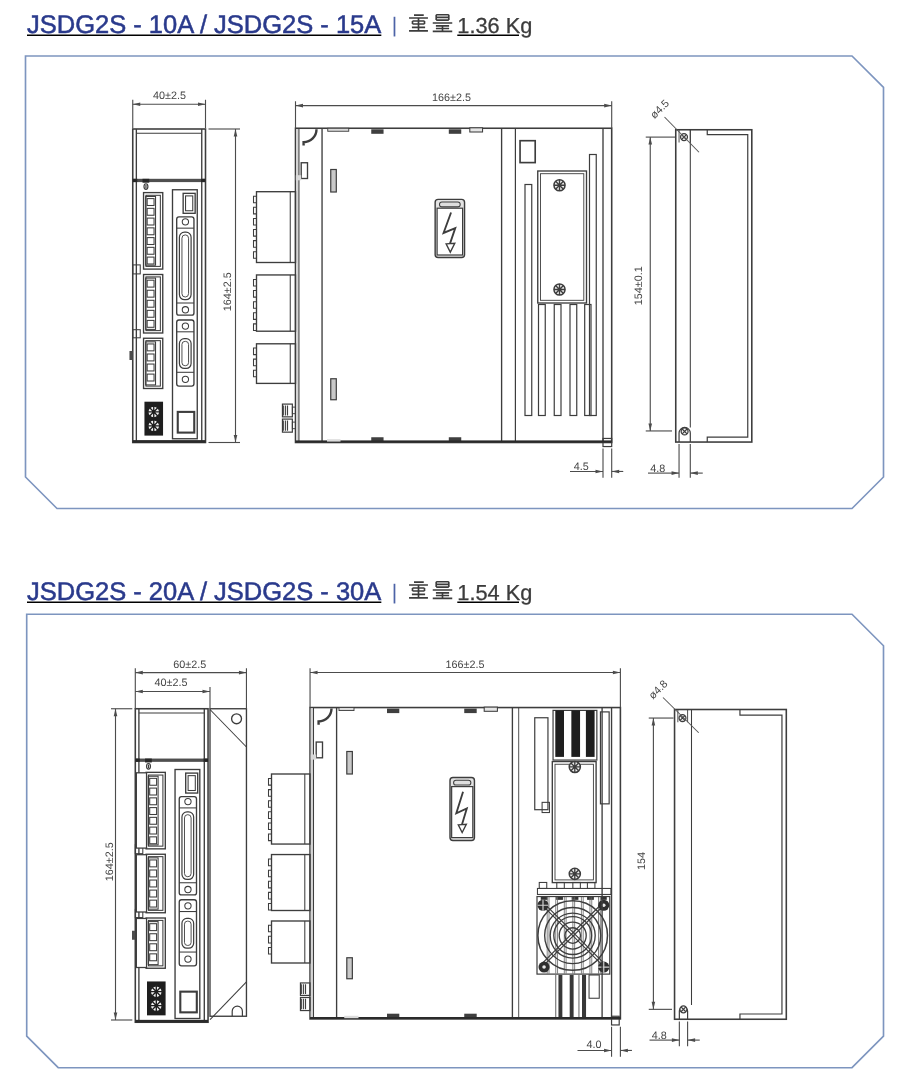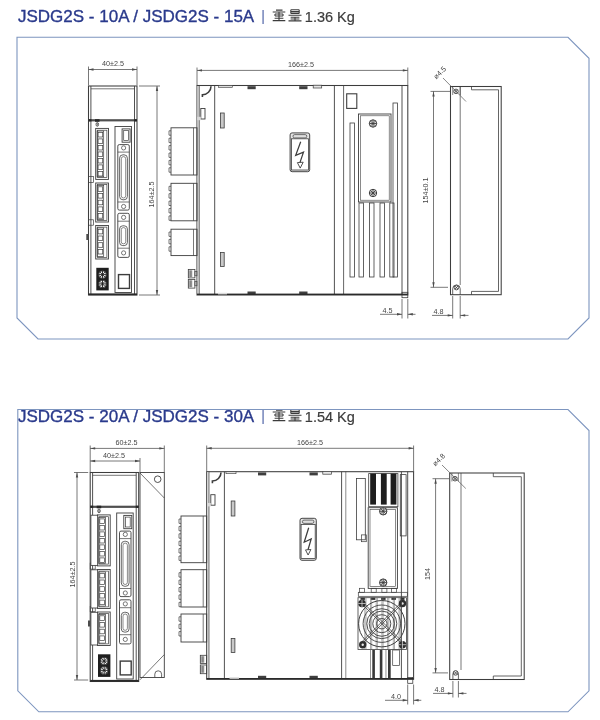--- a/index.html
+++ b/index.html
@@ -1,36 +1,36 @@
 <!DOCTYPE html>
 <html><head>
 <meta charset="utf-8">
 <style>
 html,body{margin:0;padding:0;background:#ffffff;width:600px;height:720px;overflow:hidden;}
 body{font-family:"Liberation Sans", sans-serif;}
-.hdr{position:absolute;left:18px;white-space:nowrap;}
+.hdr{position:absolute;left:18px;white-space:nowrap;text-decoration:underline;}
 .hdr .model{color:#2a3a8c;font-size:17px;-webkit-text-stroke:0.35px #2a3a8c;}
 .hdr .sep{color:#4d63a7;font-size:14px;padding:0 7px;position:relative;top:-1px;}
 .hdr .wt{color:#3c3c3c;font-size:14.5px;-webkit-text-stroke:0.2px #3c3c3c;}
 svg.main{position:absolute;left:0;top:0;}
 .dim{font-size:7.2px;fill:#454545;font-family:"Liberation Sans",sans-serif;}
 </style>
 </head>
 <body>
 
 <div class="hdr" style="top:7px;"><span class="model">JSDG2S - 10A / JSDG2S - 15A</span><span class="sep">|</span><span class="wt"><svg width="30" height="15" viewBox="0 0 30 15" style="vertical-align:-2px;margin-right:3px" aria-hidden="true">
         <g stroke="#3c3c3c" stroke-width="1.1" fill="none">
           <path d="M4,1.1 H10.5 M0.7,3 H13.3 M3,5 H11 M3,7 H11 M3,5 V7 M11,5 V7 M7,3 V11.2 M2.6,9.2 H11.4 M0.7,11.6 H13.3"></path>
         </g>
         <g stroke="#3c3c3c" stroke-width="1.1" fill="none" transform="translate(16,0)">
           <path d="M2.8,0.8 H11.2 M2.8,2.6 H11.2 M2.8,0.8 V4.4 M11.2,0.8 V4.4 M2.8,4.4 H11.2 M0.5,6.3 H13.5 M2.6,8.2 H11.4 M2.6,10 H11.4 M7,8.2 V11.6 M0.5,11.9 H13.5"></path>
         </g>
       </svg>1.36 Kg</span></div>
 
-<div class="hdr" style="top:407px;"><span class="model">JSDG2S - 20A / JSDG2S - 30A</span><span class="sep">|</span><span class="wt"><svg width="30" height="15" viewBox="0 0 30 15" style="vertical-align:-2px;margin-right:3px" aria-hidden="true">
+<div class="hdr" style="top:385px;"><span class="model">JSDG2S - 20A / JSDG2S - 30A</span><span class="sep">|</span><span class="wt"><svg width="30" height="15" viewBox="0 0 30 15" style="vertical-align:-2px;margin-right:3px" aria-hidden="true">
         <g stroke="#3c3c3c" stroke-width="1.1" fill="none">
           <path d="M4,1.1 H10.5 M0.7,3 H13.3 M3,5 H11 M3,7 H11 M3,5 V7 M11,5 V7 M7,3 V11.2 M2.6,9.2 H11.4 M0.7,11.6 H13.3"></path>
         </g>
         <g stroke="#3c3c3c" stroke-width="1.1" fill="none" transform="translate(16,0)">
           <path d="M2.8,0.8 H11.2 M2.8,2.6 H11.2 M2.8,0.8 V4.4 M11.2,0.8 V4.4 M2.8,4.4 H11.2 M0.5,6.3 H13.5 M2.6,8.2 H11.4 M2.6,10 H11.4 M7,8.2 V11.6 M0.5,11.9 H13.5"></path>
         </g>
       </svg>1.54 Kg</span></div>
 <svg class="main" width="600" height="720" viewBox="0 0 600 720">
 <defs>
 

